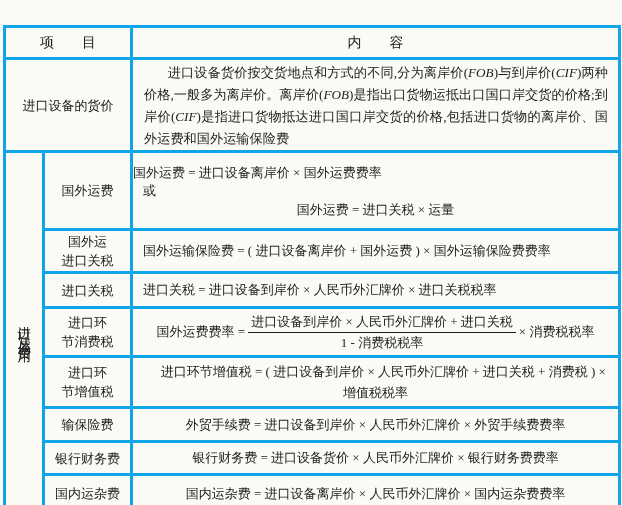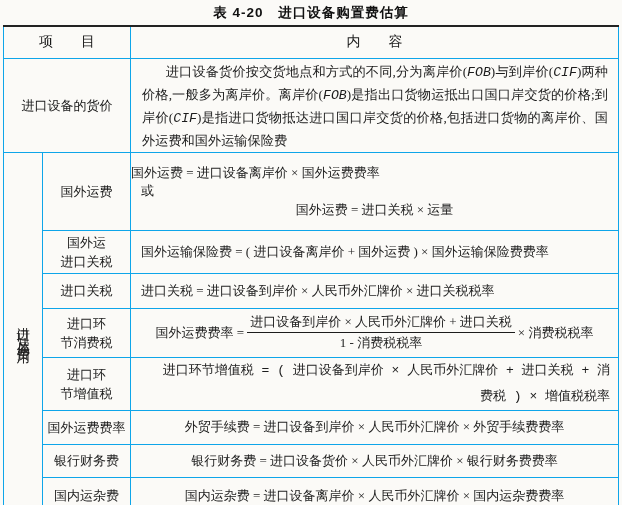--- a/index.html
+++ b/index.html
@@ -22,21 +22,21 @@
     position:absolute;left:3px;top:25px;
     width:615px;
     border-collapse:collapse;
     table-layout:fixed;
     border-top:2.5px solid #222;
     border-bottom:2.5px solid #222;
     border-left:1px solid #7a776f;
     border-right:1px solid #7a776f;
   }
   .cost-table td{
-    border:1px solid #0ea5e9;
+    border:3px solid #0ea5e9;
     font-size:13px;
     vertical-align:middle;
     padding:0;
     overflow:hidden;
   }
   td.hdr{
     text-align:center;font-size:14px;color:#1a1a1a;
   }
   td.item-cell{
     text-align:center;
@@ -59,46 +59,44 @@
   td.intro-cell{
     vertical-align:top;
     padding:2px 10px 0 11px;
   }
   .intro-text{
     text-align:justify;
     text-indent:1.8em;
     line-height:22px;
     font-size:13.2px;
   }
-  .intro-text i{font-style:italic;font-family:Liberation Mono, monospace;}
+  .intro-text i{font-style:italic;font-family:Liberation Serif, serif;}
   td.formula-left{padding-left:10px;text-align:left;}
   td.formula-center{text-align:center;}
   td.or-cell{position:relative;text-align:center;}
   .or-f1{position:absolute;top:11px;left:0;right:0;text-align:left;}
   .or-f2{position:absolute;top:48px;left:0;right:0;text-align:center;}
   .or-word{position:absolute;top:29px;left:10px;}
   td.frac-cell{text-align:center;}
   .frac-wrap{display:inline-flex;align-items:center;justify-content:center;}
   .frac{display:inline-block;text-align:center;vertical-align:middle;margin:0 3px;}
   .frac .num{display:block;border-bottom:1px solid #1c1c1c;padding:0 3px 1px 3px;text-align:right;}
   .frac .den{display:block;padding-top:1px;}
   td.wrap-cell{padding:0 8px;}
   .wrap-text{
-    text-align:right;
+    text-align:center;
     text-indent:1.2em;
-    line-height:26px;
-    font-family:Liberation Mono, monospace;
+    line-height:21px;
   }
 </style>
 </head>
 <body>
 
 <div class="page">
 
-  <div class="table-title">表 4-20　进口设备购置费估算</div>
 
   <table class="cost-table">
     <colgroup>
       <col style="width:39px">
       <col style="width:88px">
       <col style="width:488px">
     </colgroup>
 
     <tbody>
         <tr style="height:32px">
@@ -153,21 +151,21 @@
 
     <tr style="height:51px">
       <td class="item-cell">进口环
 节增值税</td>
       <td class="wrap-cell">
         <div class="wrap-text">进口环节增值税 = ( 进口设备到岸价 × 人民币外汇牌价 + 进口关税 + 消费税 ) × 增值税税率</div>
       </td>
     </tr>
 
     <tr style="height:34px">
-      <td class="item-cell">国外运费费率</td>
+      <td class="item-cell">输保险费</td>
       <td class="formula-center">外贸手续费 = 进口设备到岸价 × 人民币外汇牌价 × 外贸手续费费率</td>
     </tr>
 
     <tr style="height:33px">
       <td class="item-cell">银行财务费</td>
       <td class="formula-center">银行财务费 = 进口设备货价 × 人民币外汇牌价 × 银行财务费费率</td>
     </tr>
 
     <tr style="height:38px">
       <td class="item-cell">国内运杂费</td>

